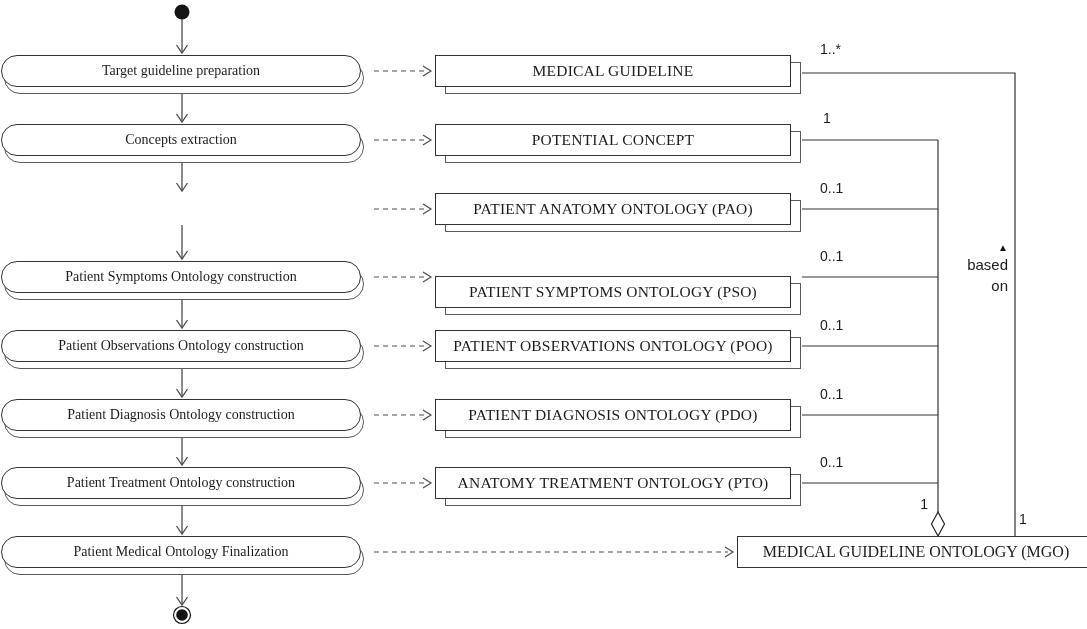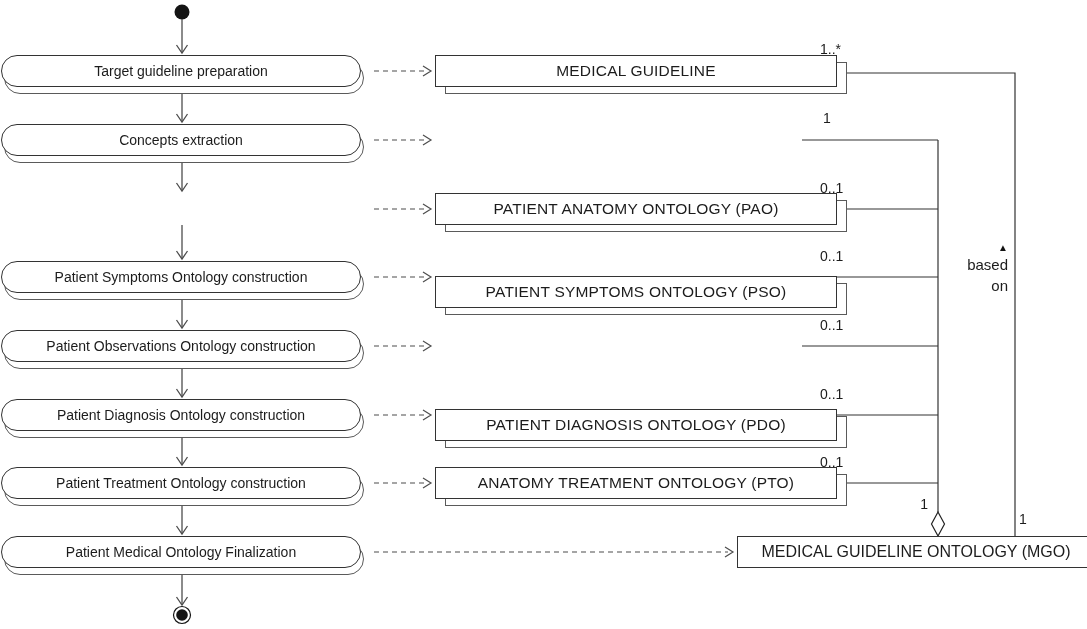--- a/index.html
+++ b/index.html
@@ -4,25 +4,25 @@
 <style>
   html,body{margin:0;padding:0;background:#ffffff;}
   .canvas{
     position:relative;width:1087px;height:629px;background:#ffffff;overflow:hidden;
     font-family:"Liberation Sans", sans-serif;color:#1c1c1c;
   }
   .overlay{position:absolute;top:0;left:0;width:1087px;height:629px;}
   .node{position:absolute;}
   .node .shadow{position:absolute;top:0;left:0;right:0;bottom:0;border:1.5px solid #5a5a5a;background:#ffffff;box-sizing:border-box;}
   .node .face{position:absolute;top:0;left:0;right:0;bottom:0;border:1.5px solid #333333;background:#ffffff;
-    box-sizing:border-box;display:flex;align-items:center;justify-content:center;white-space:nowrap;}
+    box-sizing:border-box;display:flex;align-items:center;justify-content:center;white-space:nowrap;font-family:Liberation Serif, serif;}
   .act{left:1px;width:360px;height:32px;}
   .act .shadow{transform:translate(3px,7px);border-radius:16.5px;}
   .act .face{border-radius:16.5px;font-size:14px;}
-  .cls{left:435px;width:356px;height:32px;padding-left:46px;}
+  .cls{left:435px;width:356px;height:32px;}
   .cls .shadow{transform:translate(10px,7px);}
   .cls .face{font-size:15.5px;letter-spacing:0.2px;}
   .mgo{left:737px;top:536px;width:338px;height:32px;padding-left:20px;}
   .lbl{position:absolute;font-size:14px;color:#1c1c1c;white-space:nowrap;}
   .basedon{position:absolute;left:930px;top:241px;width:78px;text-align:right;font-size:15px;line-height:21px;color:#1c1c1c;}
   .basedon .tri{display:block;font-size:10px;line-height:13px;color:#111111;}
 </style>
 </head>
 <body>
 
@@ -116,29 +116,37 @@
   </div>
   <div class="node act" style="top:536px">
     <div class="shadow"></div>
     <div class="face">Patient Medical Ontology Finalization</div>
   </div>
 
   <div class="node cls" style="top:55px">
     <div class="shadow"></div>
     <div class="face">MEDICAL GUIDELINE</div>
   </div>
+  <div class="node cls" style="top:124px">
+    <div class="shadow"></div>
+    <div class="face">POTENTIAL CONCEPT</div>
+  </div>
   <div class="node cls" style="top:193px">
     <div class="shadow"></div>
     <div class="face">PATIENT ANATOMY ONTOLOGY (PAO)</div>
   </div>
   <div class="node cls" style="top:276px">
     <div class="shadow"></div>
     <div class="face">PATIENT SYMPTOMS ONTOLOGY (PSO)</div>
   </div>
-  <div class="node cls" style="top:409px">
+  <div class="node cls" style="top:330px">
+    <div class="shadow"></div>
+    <div class="face">PATIENT OBSERVATIONS ONTOLOGY (POO)</div>
+  </div>
+  <div class="node cls" style="top:399px">
     <div class="shadow"></div>
     <div class="face">PATIENT DIAGNOSIS ONTOLOGY (PDO)</div>
   </div>
   <div class="node cls" style="top:467px">
     <div class="shadow"></div>
     <div class="face">ANATOMY TREATMENT ONTOLOGY (PTO)</div>
   </div>
 
   <div class="node mgo">
     <div class="shadow"></div>

